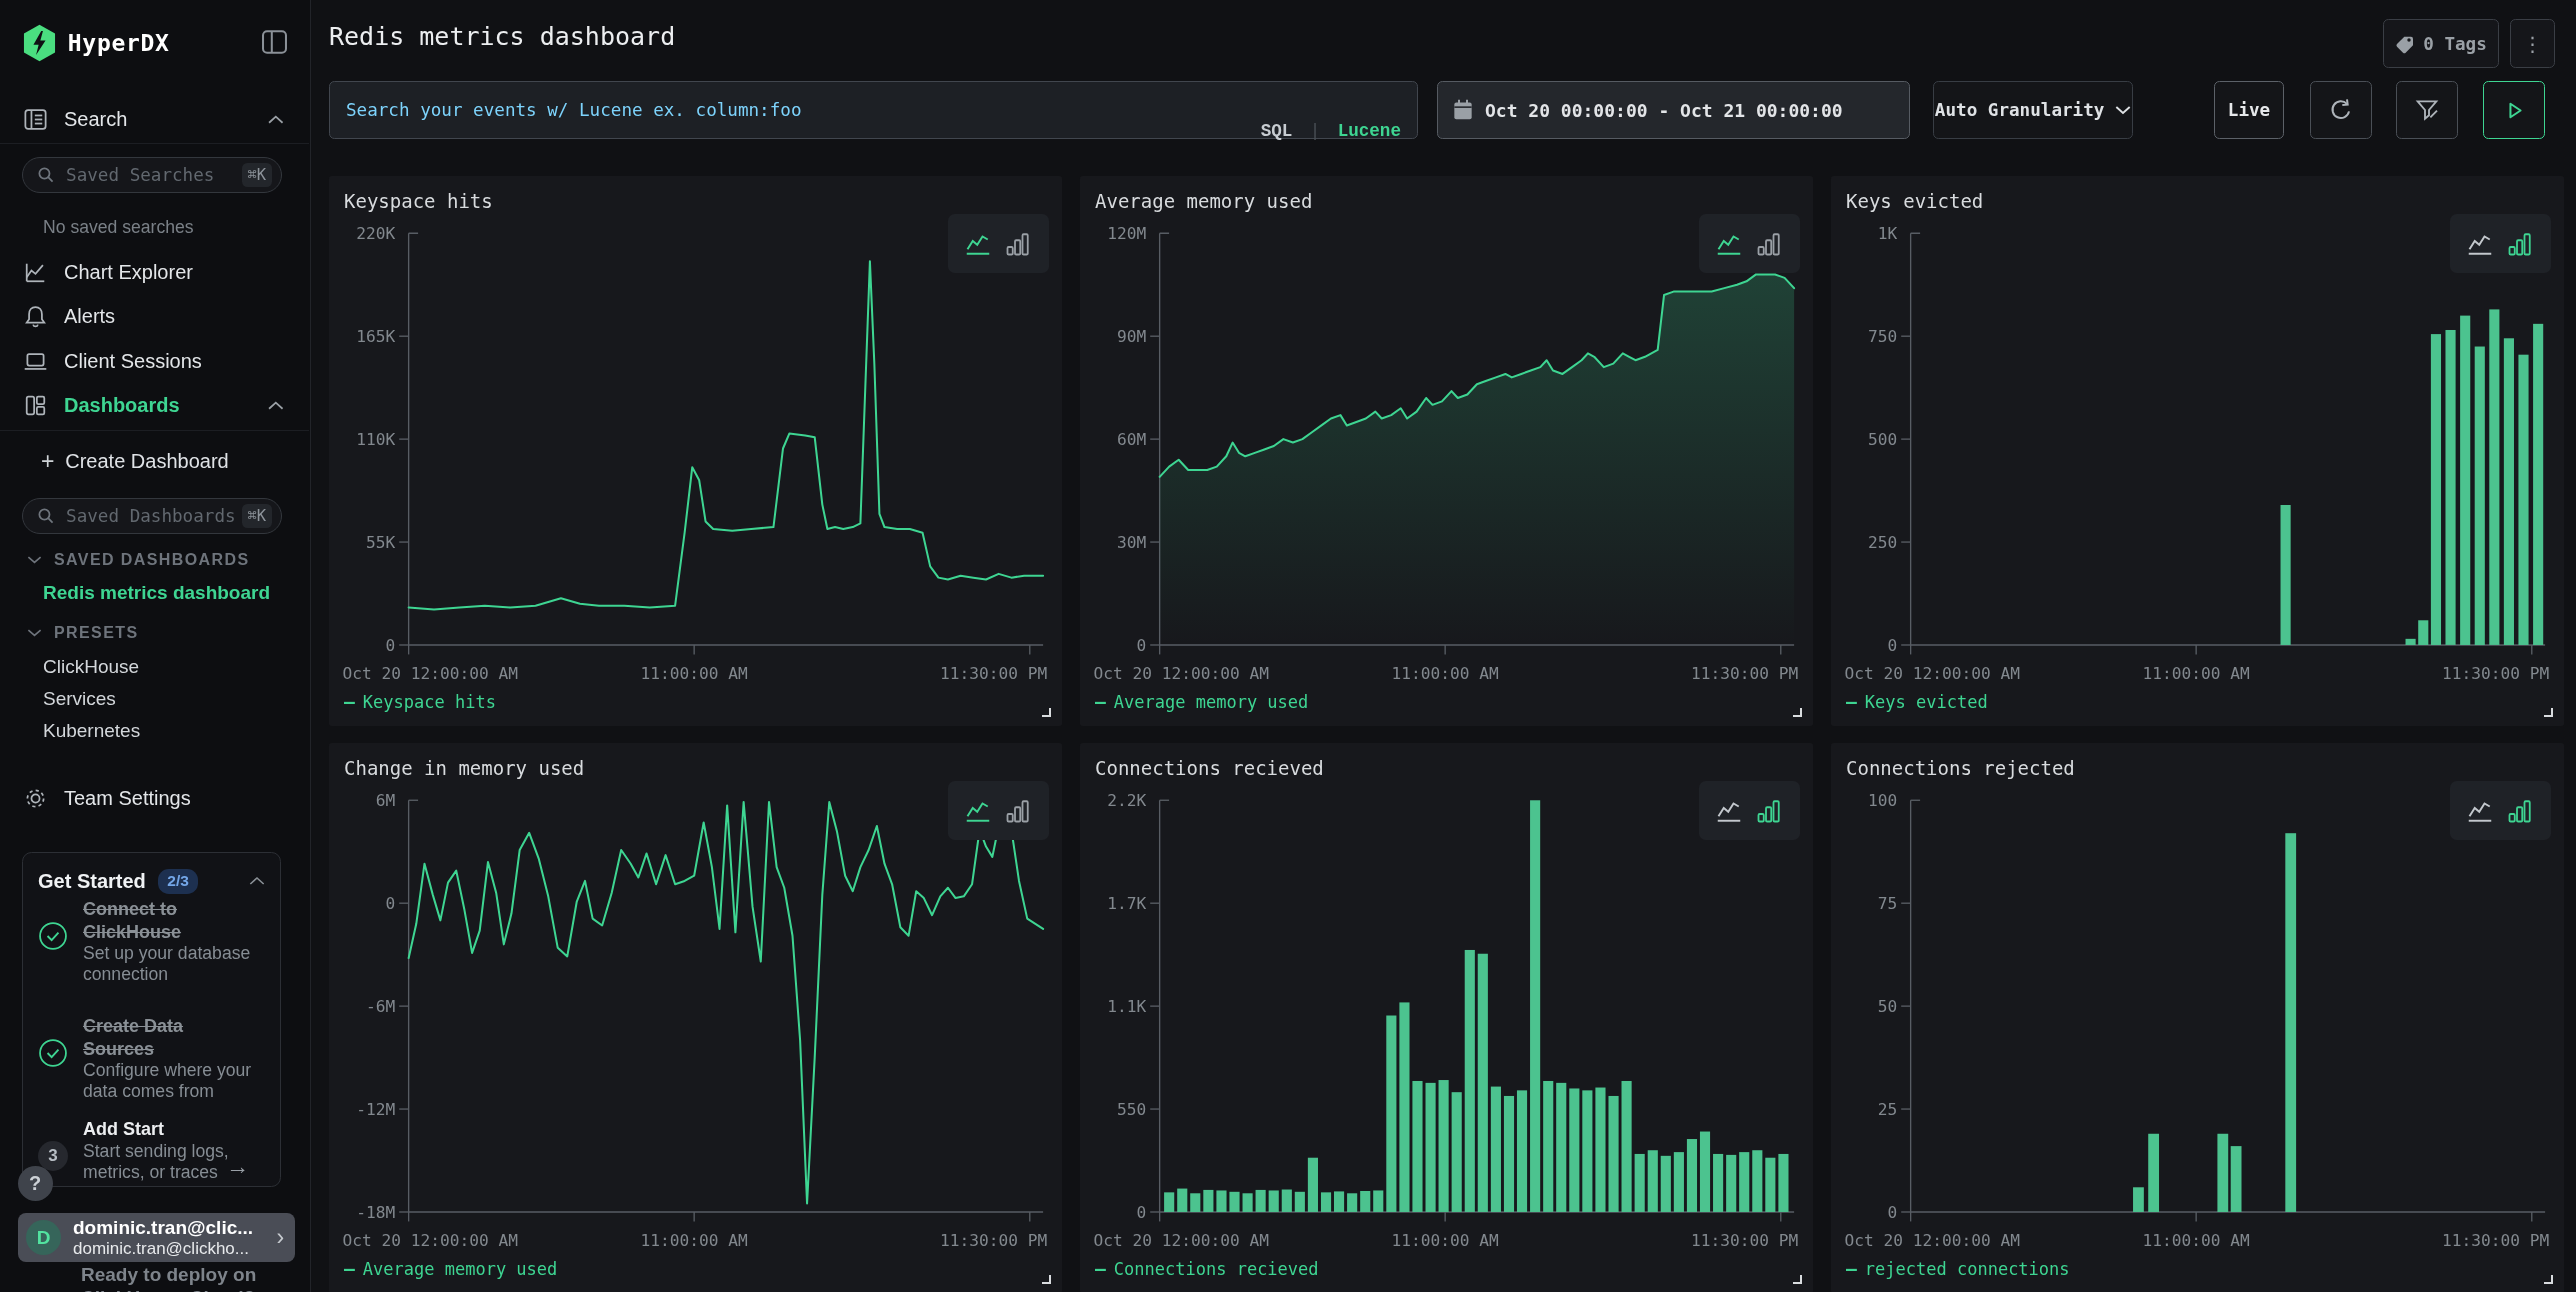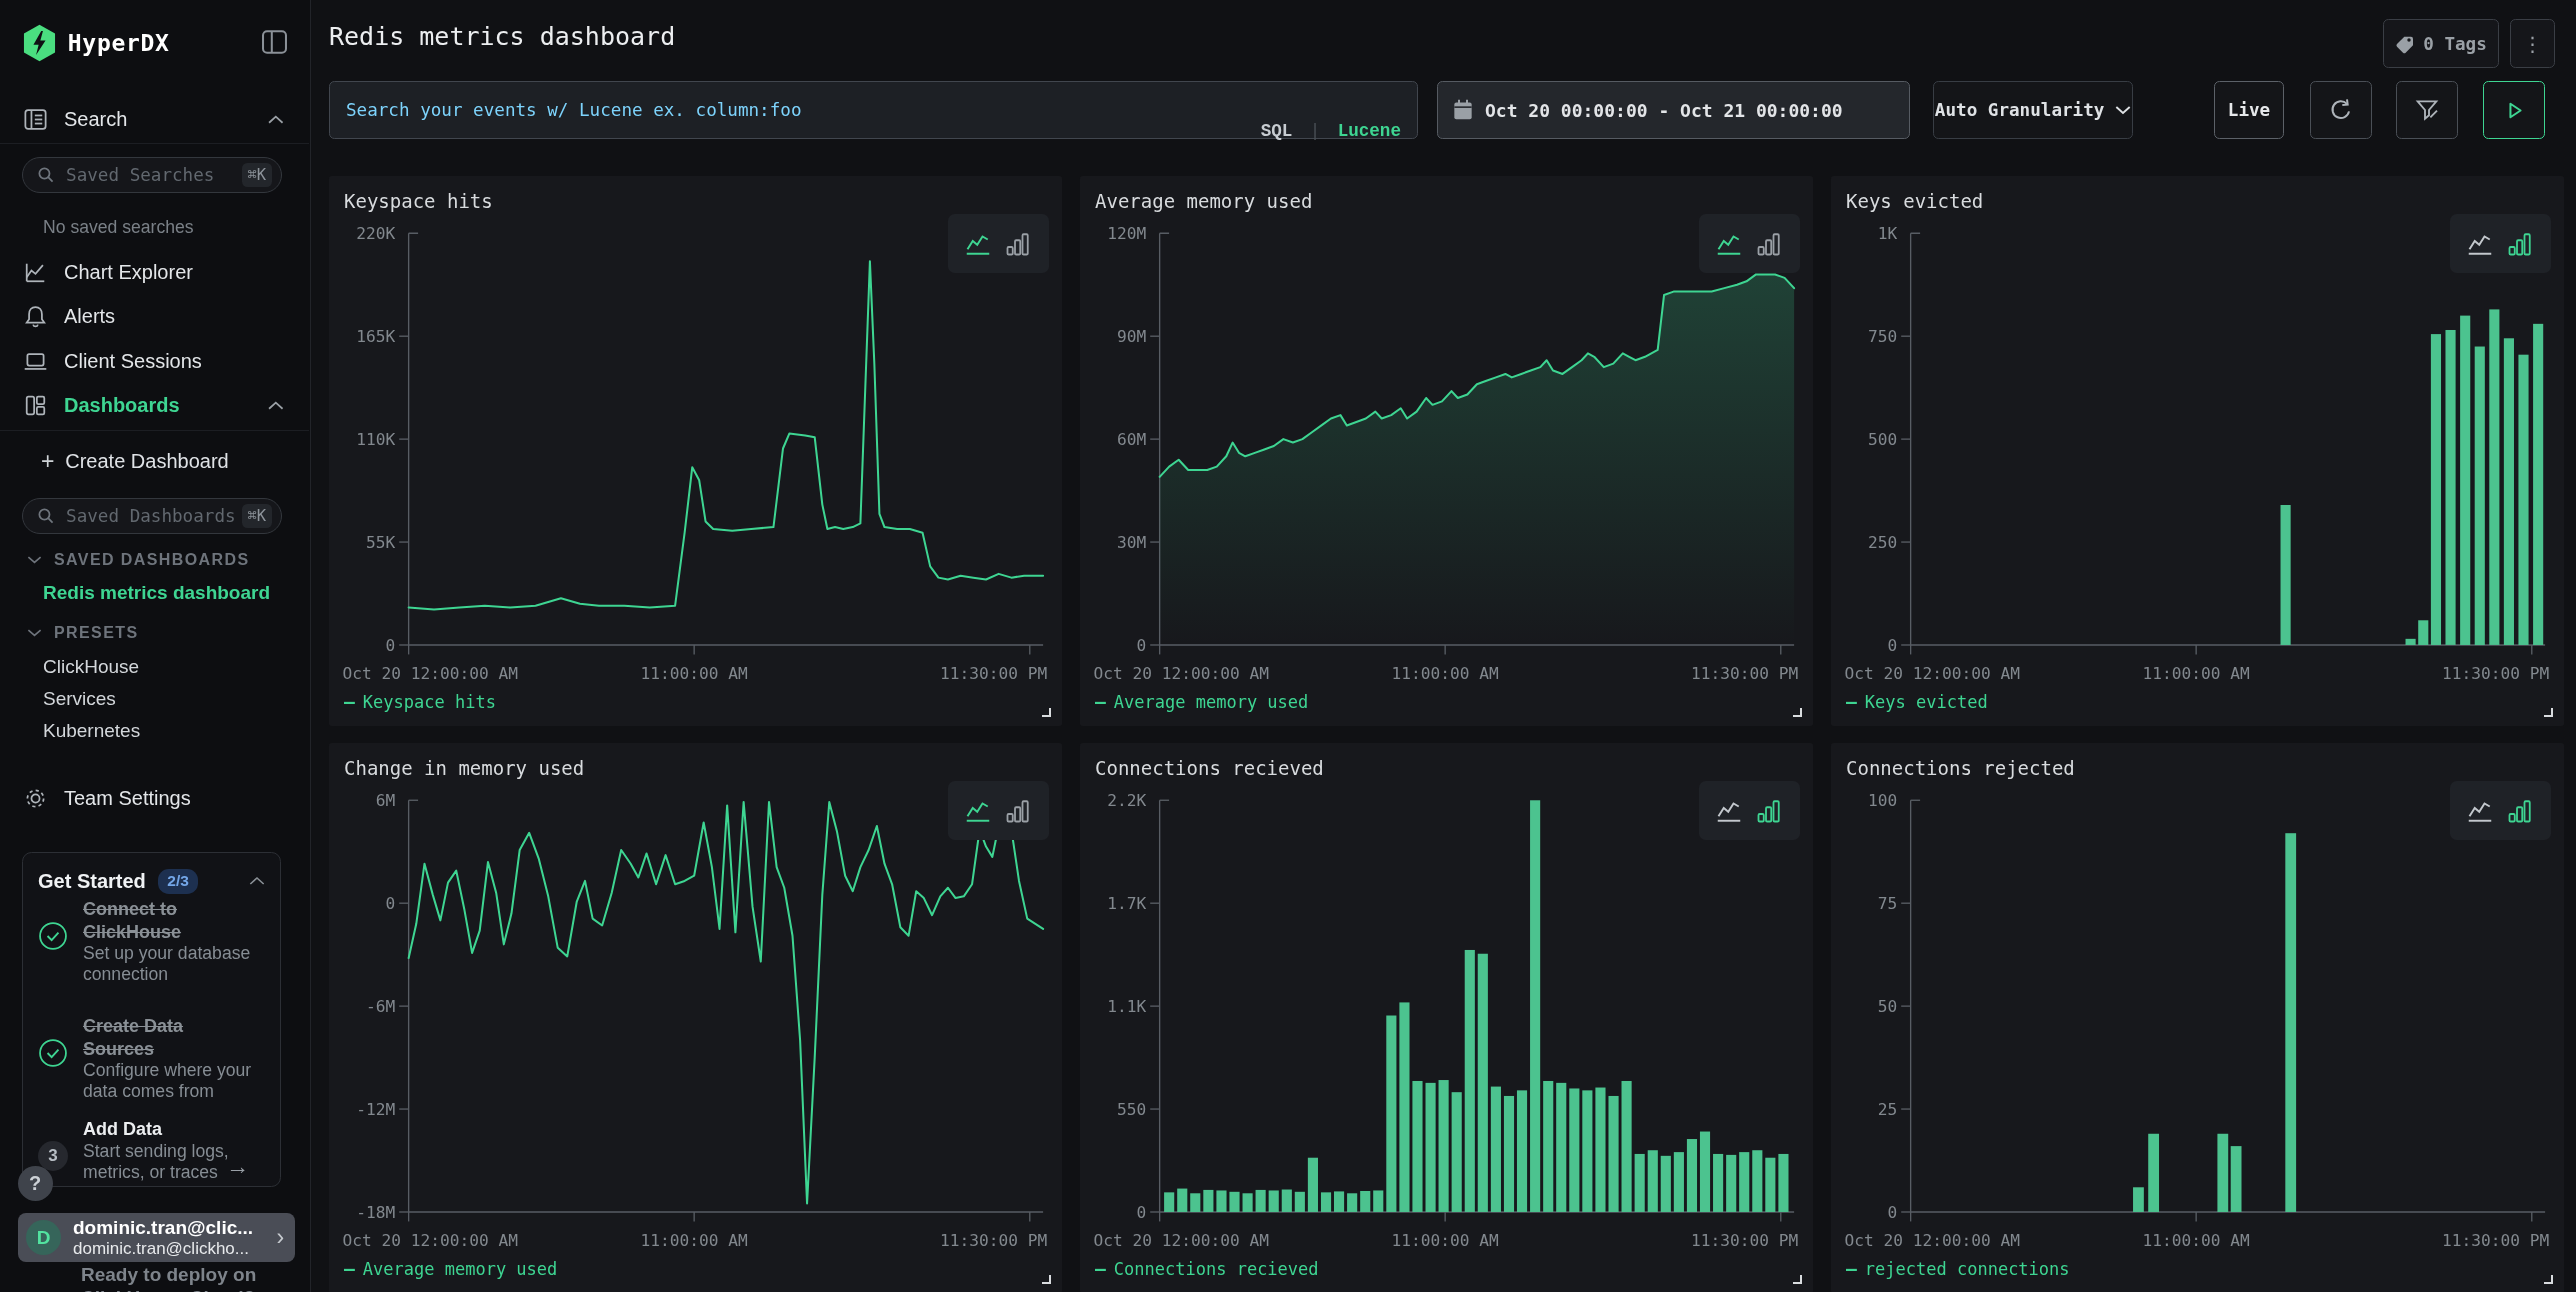--- a/index.html
+++ b/index.html
@@ -269,21 +269,21 @@
         </svg>
         <div class="gs-body">
           <div class="gs-t">Create Data Sources</div>
           <div class="gs-d">Configure where your data comes from</div>
         </div>
       </div>
 
       <div class="gs-step" style="top:265px;">
         <div class="gs-num">3</div>
         <div class="gs-body">
-          <div class="gs-t undone">Add Data</div>
+          <div class="gs-t undone">Add Start</div>
           <div class="gs-d">Start sending logs, metrics, or traces</div>
         </div>
         <span class="gs-arrow">→</span>
       </div>
     </div>
 
     <div id="help-fab">?</div>
 
     <div id="promo">
       <div>Ready to deploy on</div>

